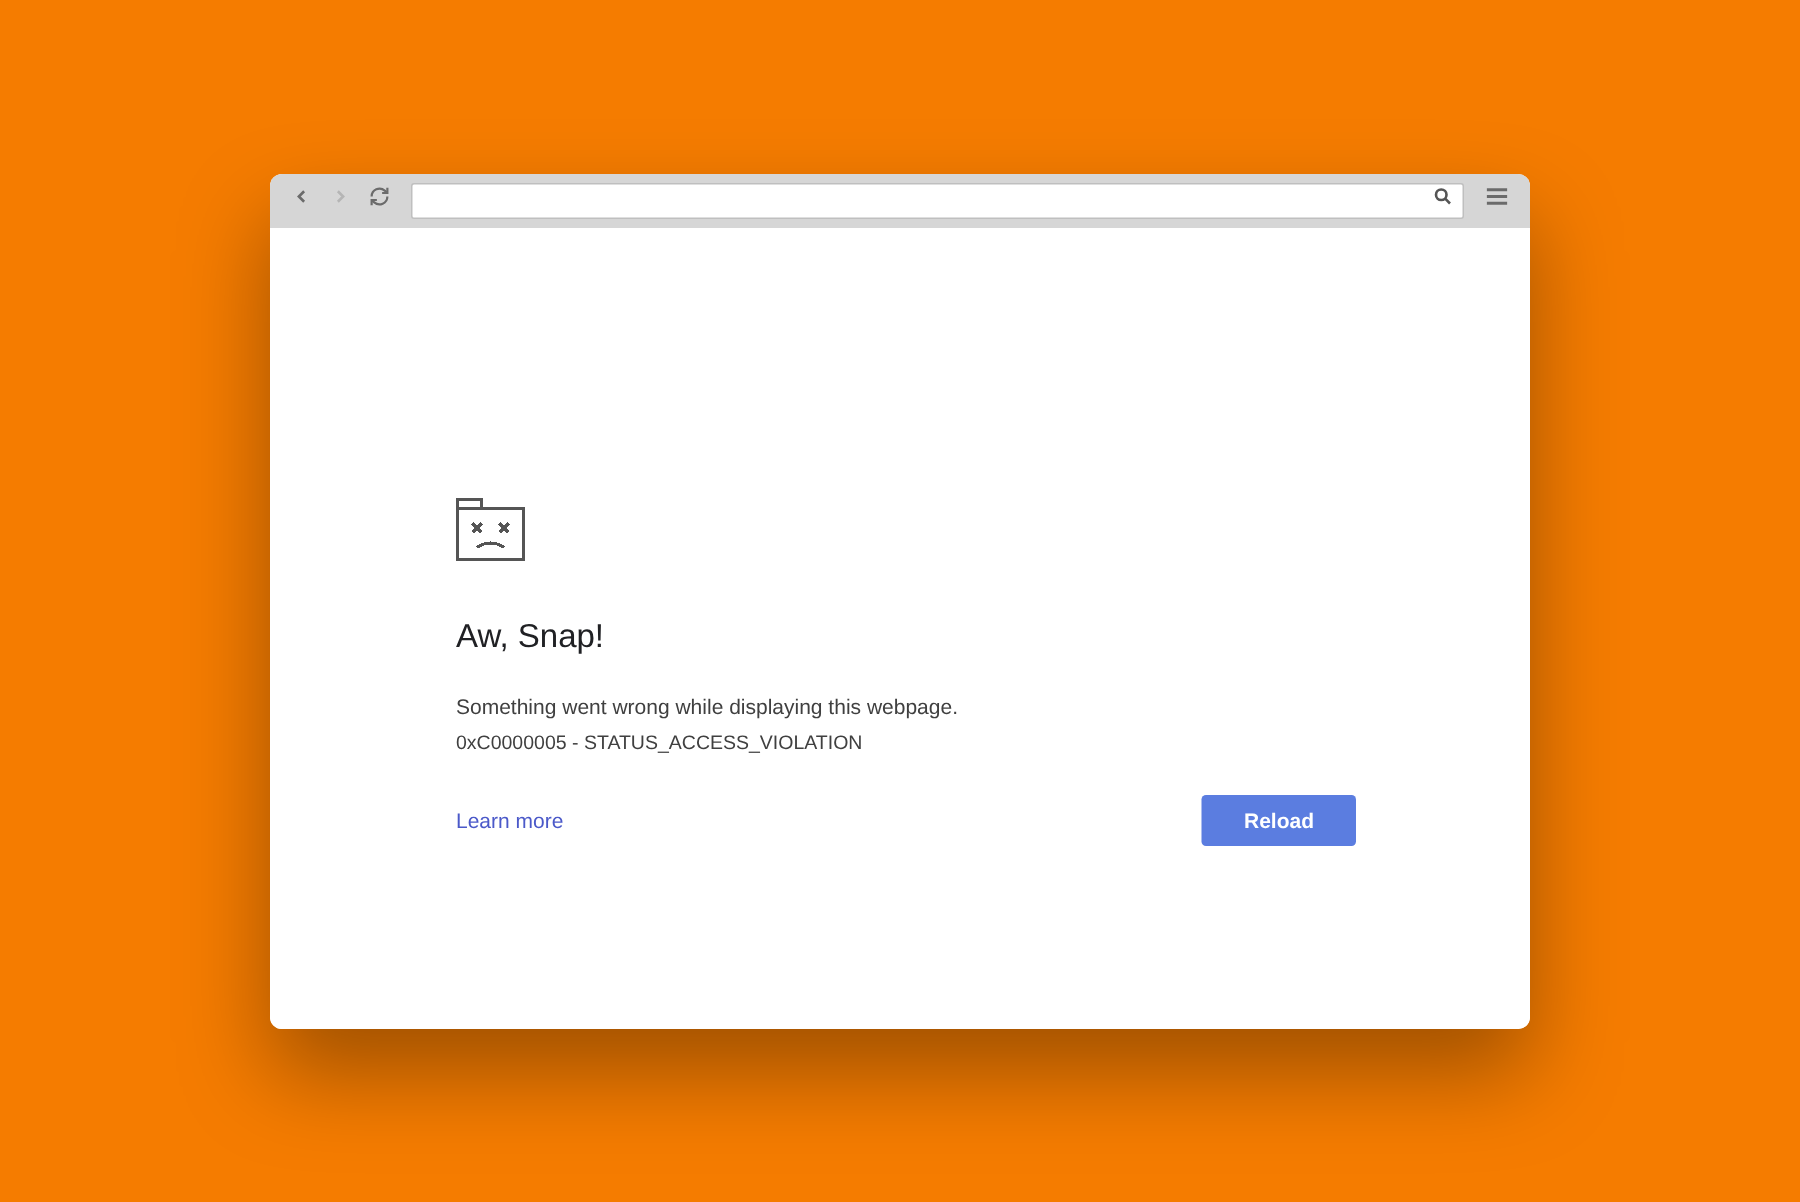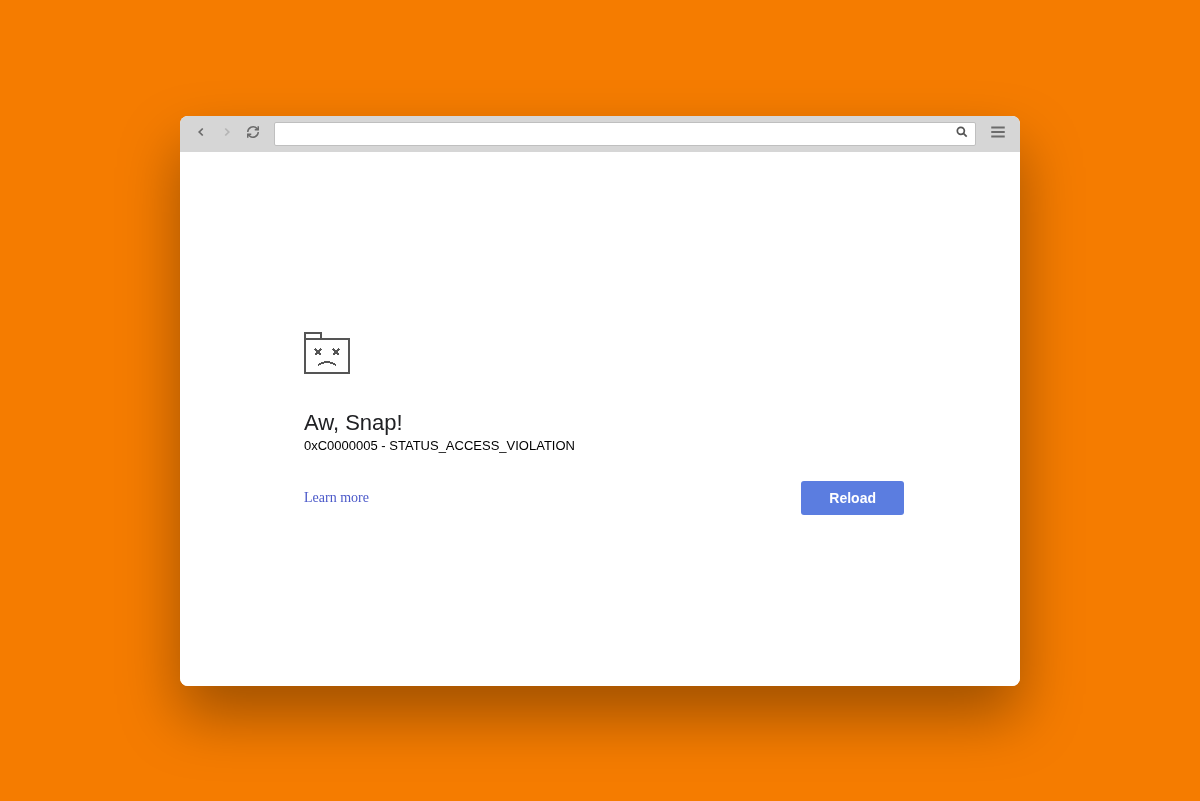--- a/index.html
+++ b/index.html
@@ -77,43 +77,42 @@
     top: 180px;
     width: 600px;
   }
   .sad-folder {
     margin-bottom: 32px;
   }
   .err-title {
     font-size: 22px;
     font-weight: 400;
     color: #202124;
-    margin-bottom: 2px;
+    margin-bottom: 26px;
   }
   .err-msg {
     font-size: 14px;
     color: #404040;
     margin-bottom: 8px;
   }
   .err-code {
     font-size: 13px;
-    color: #000000;
+    color: #404040;
     margin-bottom: 28px;
   }
   .action-row {
     display: flex;
     align-items: center;
     justify-content: space-between;
   }
   .learn-link {
     font-size: 14px;
     color: #4b59c9;
     text-decoration: none;
     cursor: pointer;
-    font-family: Liberation Serif, serif;
   }
   .reload-btn {
     background: #5b7de0;
     color: #fff;
     border: none;
     font-size: 14px;
     font-weight: 600;
     padding: 9px 28px;
     border-radius: 3px;
     cursor: pointer;
@@ -187,20 +186,21 @@
             <line x1="29" y1="17" x2="35" y2="23"></line>
             <line x1="35" y1="17" x2="29" y2="23"></line>
           </g>
 
           <path d="M14 33 Q23 27 32 33" fill="none" stroke="#555" stroke-width="2"></path>
         </svg>
       </div>
 
       <h1 class="err-title">Aw, Snap!</h1>
 
+      <p class="err-msg">Something went wrong while displaying this webpage.</p>
 
       <p class="err-code">0xC0000005 - STATUS_ACCESS_VIOLATION</p>
 
       <div class="action-row">
         <a class="learn-link">Learn more</a>
         <button class="reload-btn">Reload</button>
       </div>
 
     </div>
   </div>

